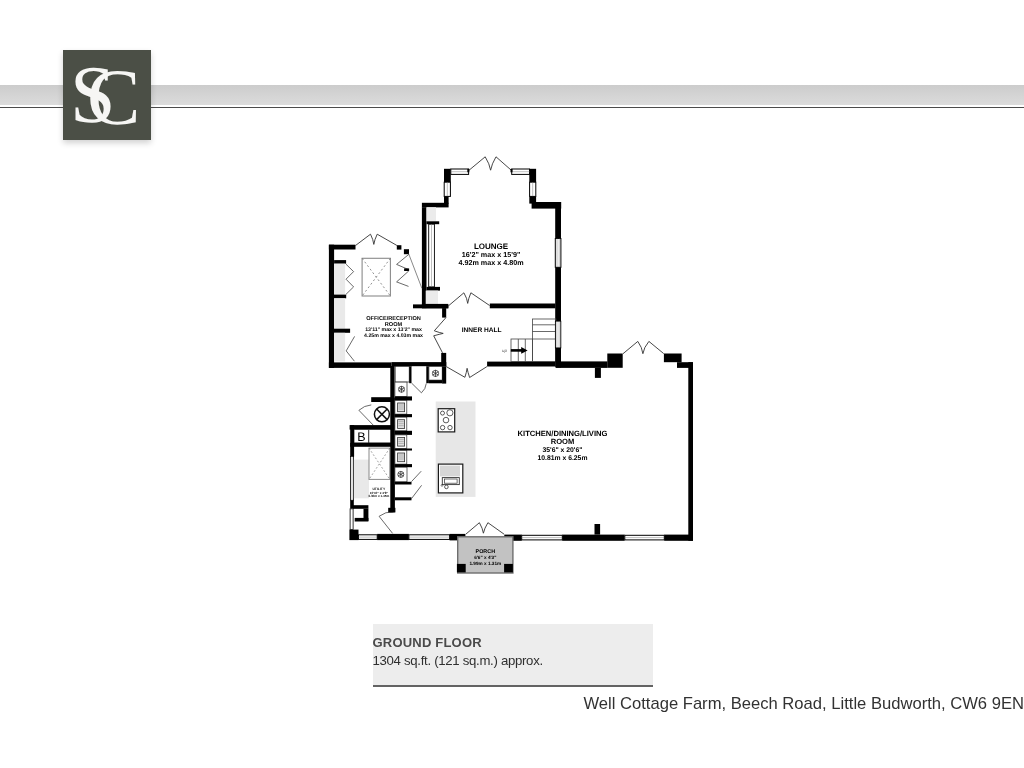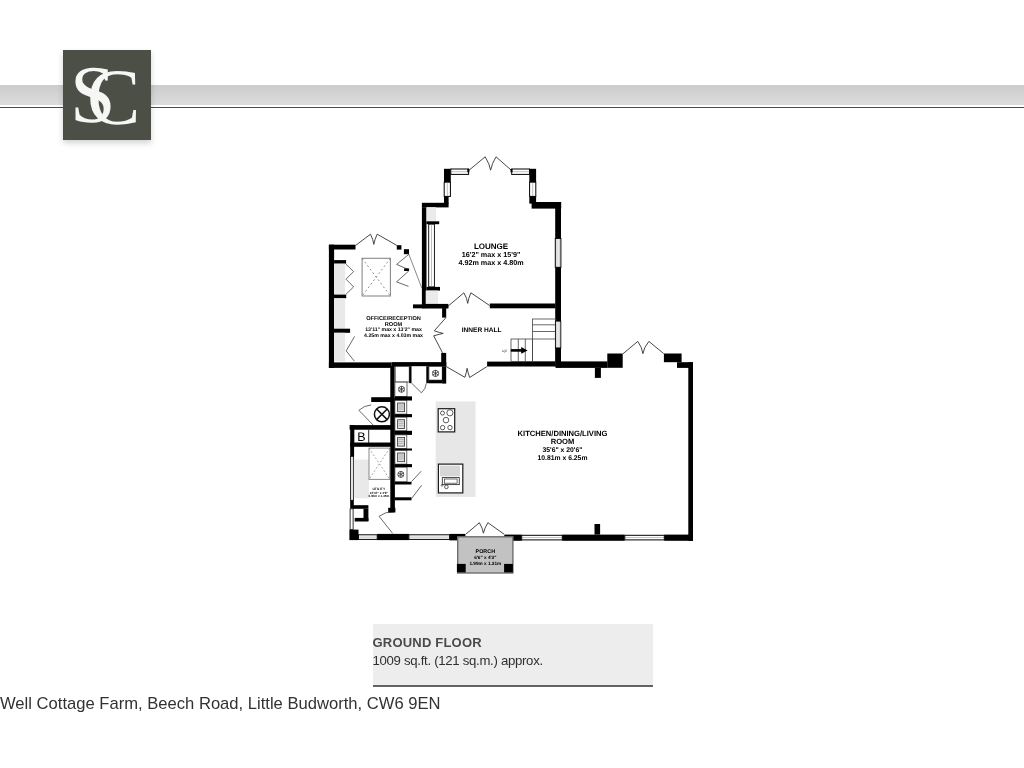--- a/index.html
+++ b/index.html
@@ -480,16 +480,16 @@
 
 <path d="M411.5 498.6 L421.6 485.3" fill="none" stroke="#444" stroke-width="0.8"></path>
 
 <rect x="388.2" y="507.8" width="7.2" height="4.6" fill="#000"></rect>
 </g>
 </g>
 </svg>
 
 <div class="abs" style="left:372.5px;top:624px;width:280px;height:61px;background:#ededed;border-bottom:2.2px solid #636363;text-align:left;">
   <div style="margin-top:11px;font-size:13px;font-weight:bold;color:#4a4a4a;letter-spacing:0.2px;">GROUND FLOOR</div>
-  <div style="margin-top:3px;font-size:13.2px;color:#2f2f2f;letter-spacing:-0.3px;">1009 sq.ft. (121 sq.m.) approx.</div>
+  <div style="margin-top:3px;font-size:13.2px;color:#2f2f2f;letter-spacing:-0.3px;">1304 sq.ft. (121 sq.m.) approx.</div>
 </div>
 
-<div class="abs" style="left:0;top:693.5px;width:1024px;text-align:left;font-size:16.6px;color:#323232;">Well Cottage Farm, Beech Road, Little Budworth, CW6 9EN</div>
+<div class="abs" style="left:0;top:693.5px;width:1024px;text-align:right;font-size:16.6px;color:#323232;">Well Cottage Farm, Beech Road, Little Budworth, CW6 9EN</div>
 
 </body></html>

